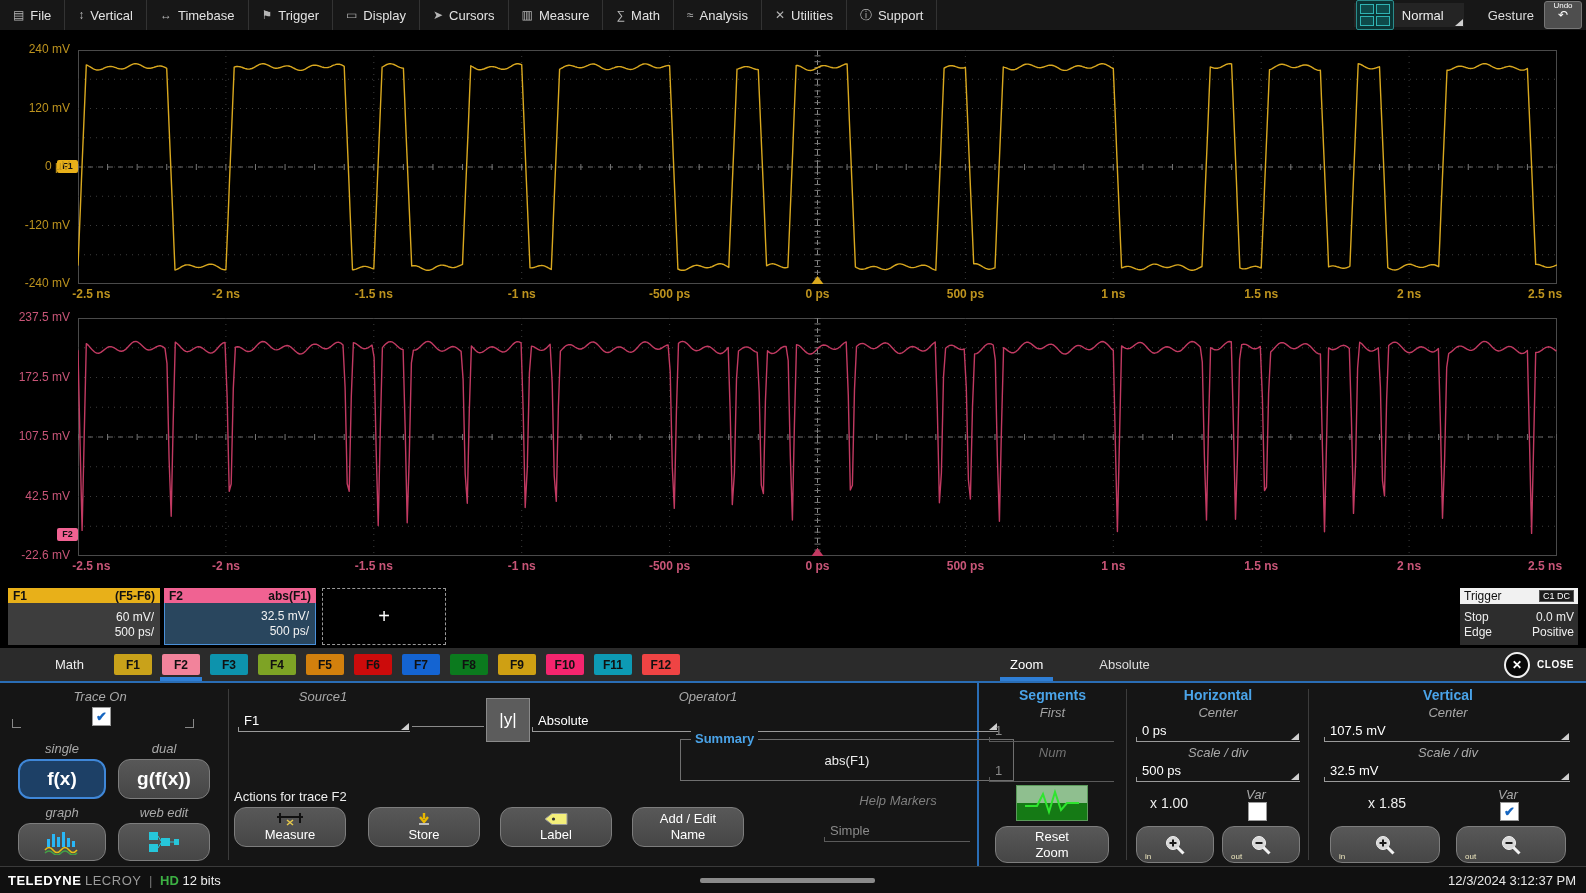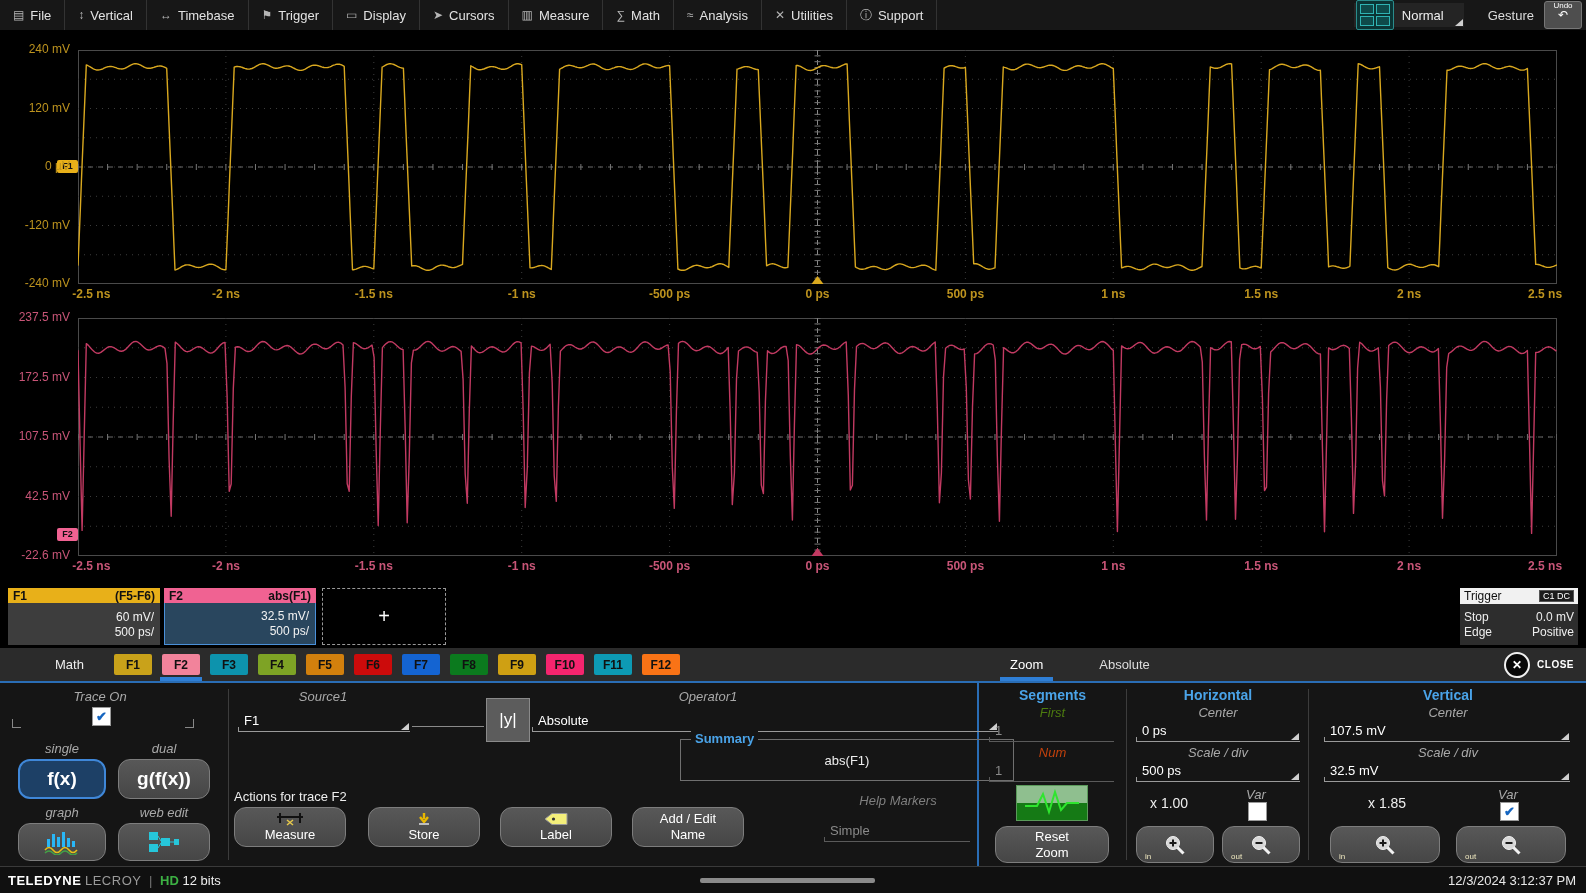--- a/index.html
+++ b/index.html
@@ -493,21 +493,21 @@
       <div class="ftab sel" style="background: rgb(242, 131, 155);">F2</div>
       <div class="ftab" style="background: rgb(13, 147, 173);">F3</div>
       <div class="ftab" style="background: rgb(126, 163, 37);">F4</div>
       <div class="ftab" style="background: rgb(210, 128, 13);">F5</div>
       <div class="ftab" style="background: rgb(204, 11, 11);">F6</div>
       <div class="ftab" style="background: rgb(20, 100, 210);">F7</div>
       <div class="ftab" style="background: rgb(11, 122, 30);">F8</div>
       <div class="ftab" style="background: rgb(207, 160, 19);">F9</div>
       <div class="ftab" style="background: rgb(245, 37, 110);">F10</div>
       <div class="ftab" style="background: rgb(13, 154, 180);">F11</div>
-      <div class="ftab" style="background: #f97316;">F12</div>
+      <div class="ftab" style="background: #ef4444;">F12</div>
     </div>
   <div class="rtabs" id="r-tabs">
       <div class="rtab sel">Zoom</div>
       <div class="rtab">Absolute</div>
     </div>
   <div class="closewrap">
     <span class="closeicon">✕</span>
     <span class="closetxt">CLOSE</span>
   </div>
 </div>
@@ -598,25 +598,25 @@
     </button>
     <button class="btn" style="position:absolute;left:404px;top:124px;width:112px;height:40px;font-size:13px;text-align:center;line-height:1.2;padding:0 12px;">Add / Edit Name</button>
     <div class="ital" style="position:absolute;left:600px;top:110px;width:140px;text-align:center;color:#7f7f7f;">Help Markers</div>
     <div class="dd grey" style="position:absolute;left:596px;top:138px;width:146px;">
       <span>Simple</span>
     </div>
   </div>
 
   <div style="position:absolute;left:979px;top:0;width:147px;height:100%;">
     <div class="blueh" style="position:absolute;left:0;right:0;top:4px;">Segments</div>
-    <div class="ital" style="position:absolute;left:0;right:0;top:22px;text-align:center;color:#4d7c0f;">First</div>
+    <div class="ital" style="position:absolute;left:0;right:0;top:22px;text-align:center;color:#a3a3a3;">First</div>
     <div class="dd grey" style="position:absolute;left:10px;top:38px;width:125px;">
       <span>1</span>
     </div>
-    <div class="ital" style="position:absolute;left:0;right:0;top:62px;text-align:center;color:#c2410c;">Num</div>
+    <div class="ital" style="position:absolute;left:0;right:0;top:62px;text-align:center;color:#737373;">Num</div>
     <div class="dd grey" style="position:absolute;left:10px;top:78px;width:125px;">
       <span>1</span>
     </div>
     <button style="position:absolute;left:37px;top:102px;width:72px;height:36px;padding:0;border:1px solid #5a9a5a;background:none;">
       <svg width="70" height="34" viewBox="0 0 70 34">
         <rect x="0" y="0" width="70" height="17" fill="#8fbf8f"></rect>
         <rect x="0" y="17" width="70" height="17" fill="#157a15"></rect>
         <path d="M8 20 L20 20 L26 8 L32 26 L38 6 L44 24 L50 17 L62 17" stroke="#2ee52e" stroke-width="2" fill="none"></path>
       </svg>
     </button>

